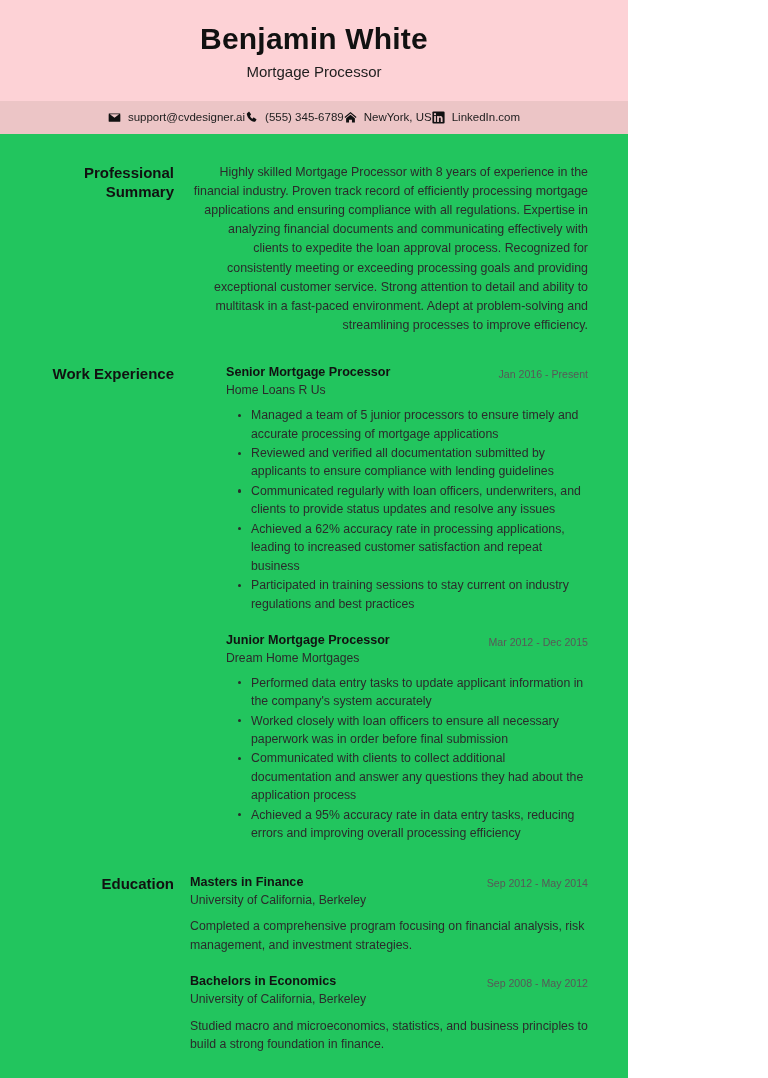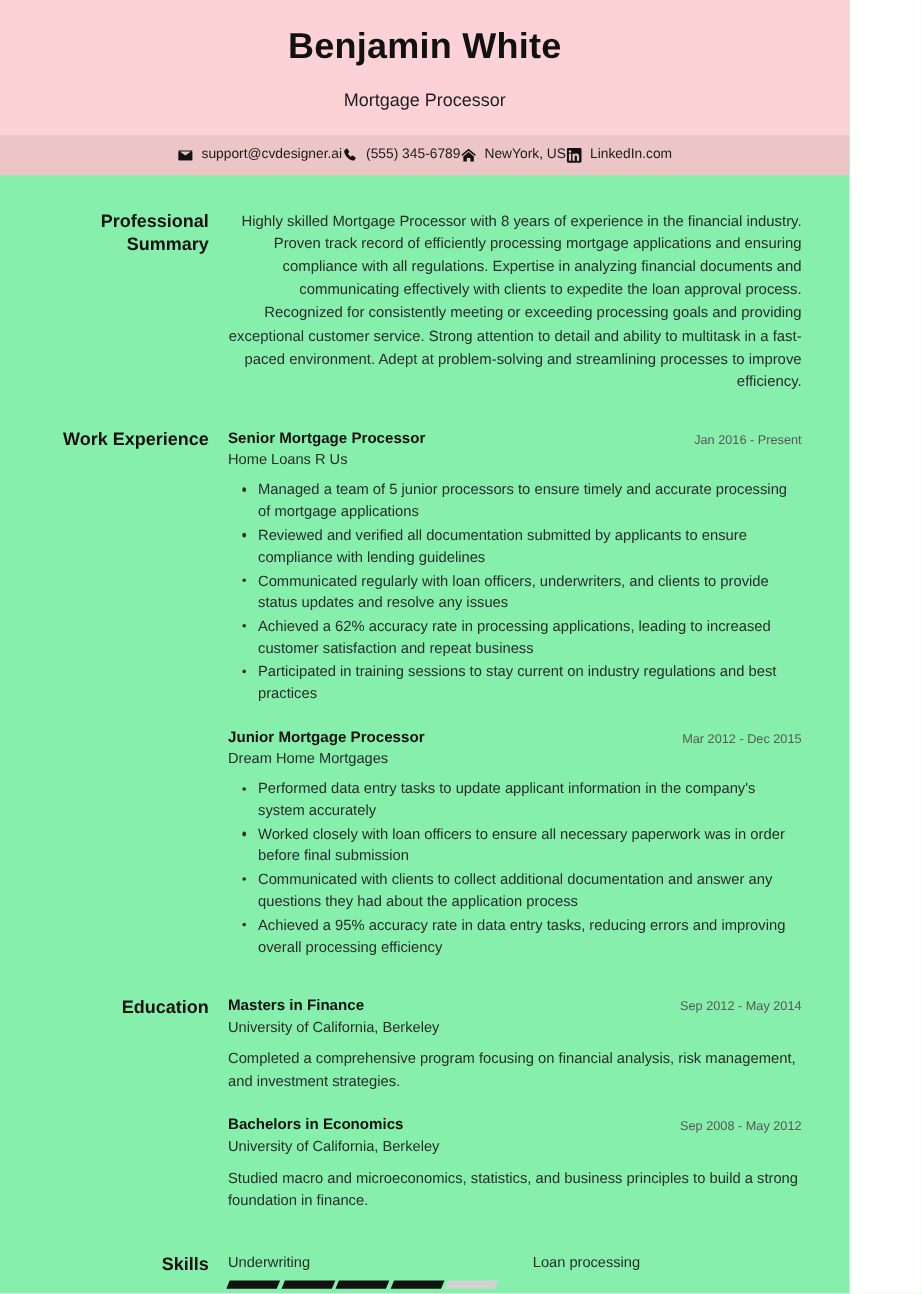--- a/index.html
+++ b/index.html
@@ -8,41 +8,41 @@
   html, body {
     width: 768px;
     height: 1078px;
     background: #ffffff;
     font-family: "Liberation Sans", sans-serif;
     color: #1a1a1a;
   }
 
   .page {
     position: relative;
-    width: 708px;
+    width: 628px;
     height: 1078px;
-    background: #86efac;
+    background: #22c55e;
     overflow: hidden;
   }
 
   
   .header {
     background: #fdd2d6;
     padding: 22px 40px 20px 40px;
     text-align: center;
   }
   .name {
     font-size: 30px;
     font-weight: bold;
     letter-spacing: 0.2px;
     color: #111111;
     line-height: 1.15;
   }
   .job-title {
-    margin-top: 18px;
+    margin-top: 6px;
     font-size: 15px;
     font-weight: normal;
     color: #1d1d1d;
     line-height: 1.2;
   }
 
   
   .contact-bar {
     background: #ecc5c6;
     height: 33px;
@@ -95,21 +95,21 @@
   
   #section-summary { padding-top: 29px; }
   .summary-text {
     font-size: 12.4px;
     line-height: 1.55;
     color: #2b2b2b;
     text-align: right;
   }
 
   
-  #section-experience { padding-top: 29px; }
+  #section-experience { padding-top: 29px; gap: 36px; }
 
   .entry { margin-bottom: 2px; }
   .entry + .entry { margin-top: 19px; }
 
   .entry-head {
     display: flex;
     align-items: flex-end;
     justify-content: space-between;
     gap: 14px;
   }

